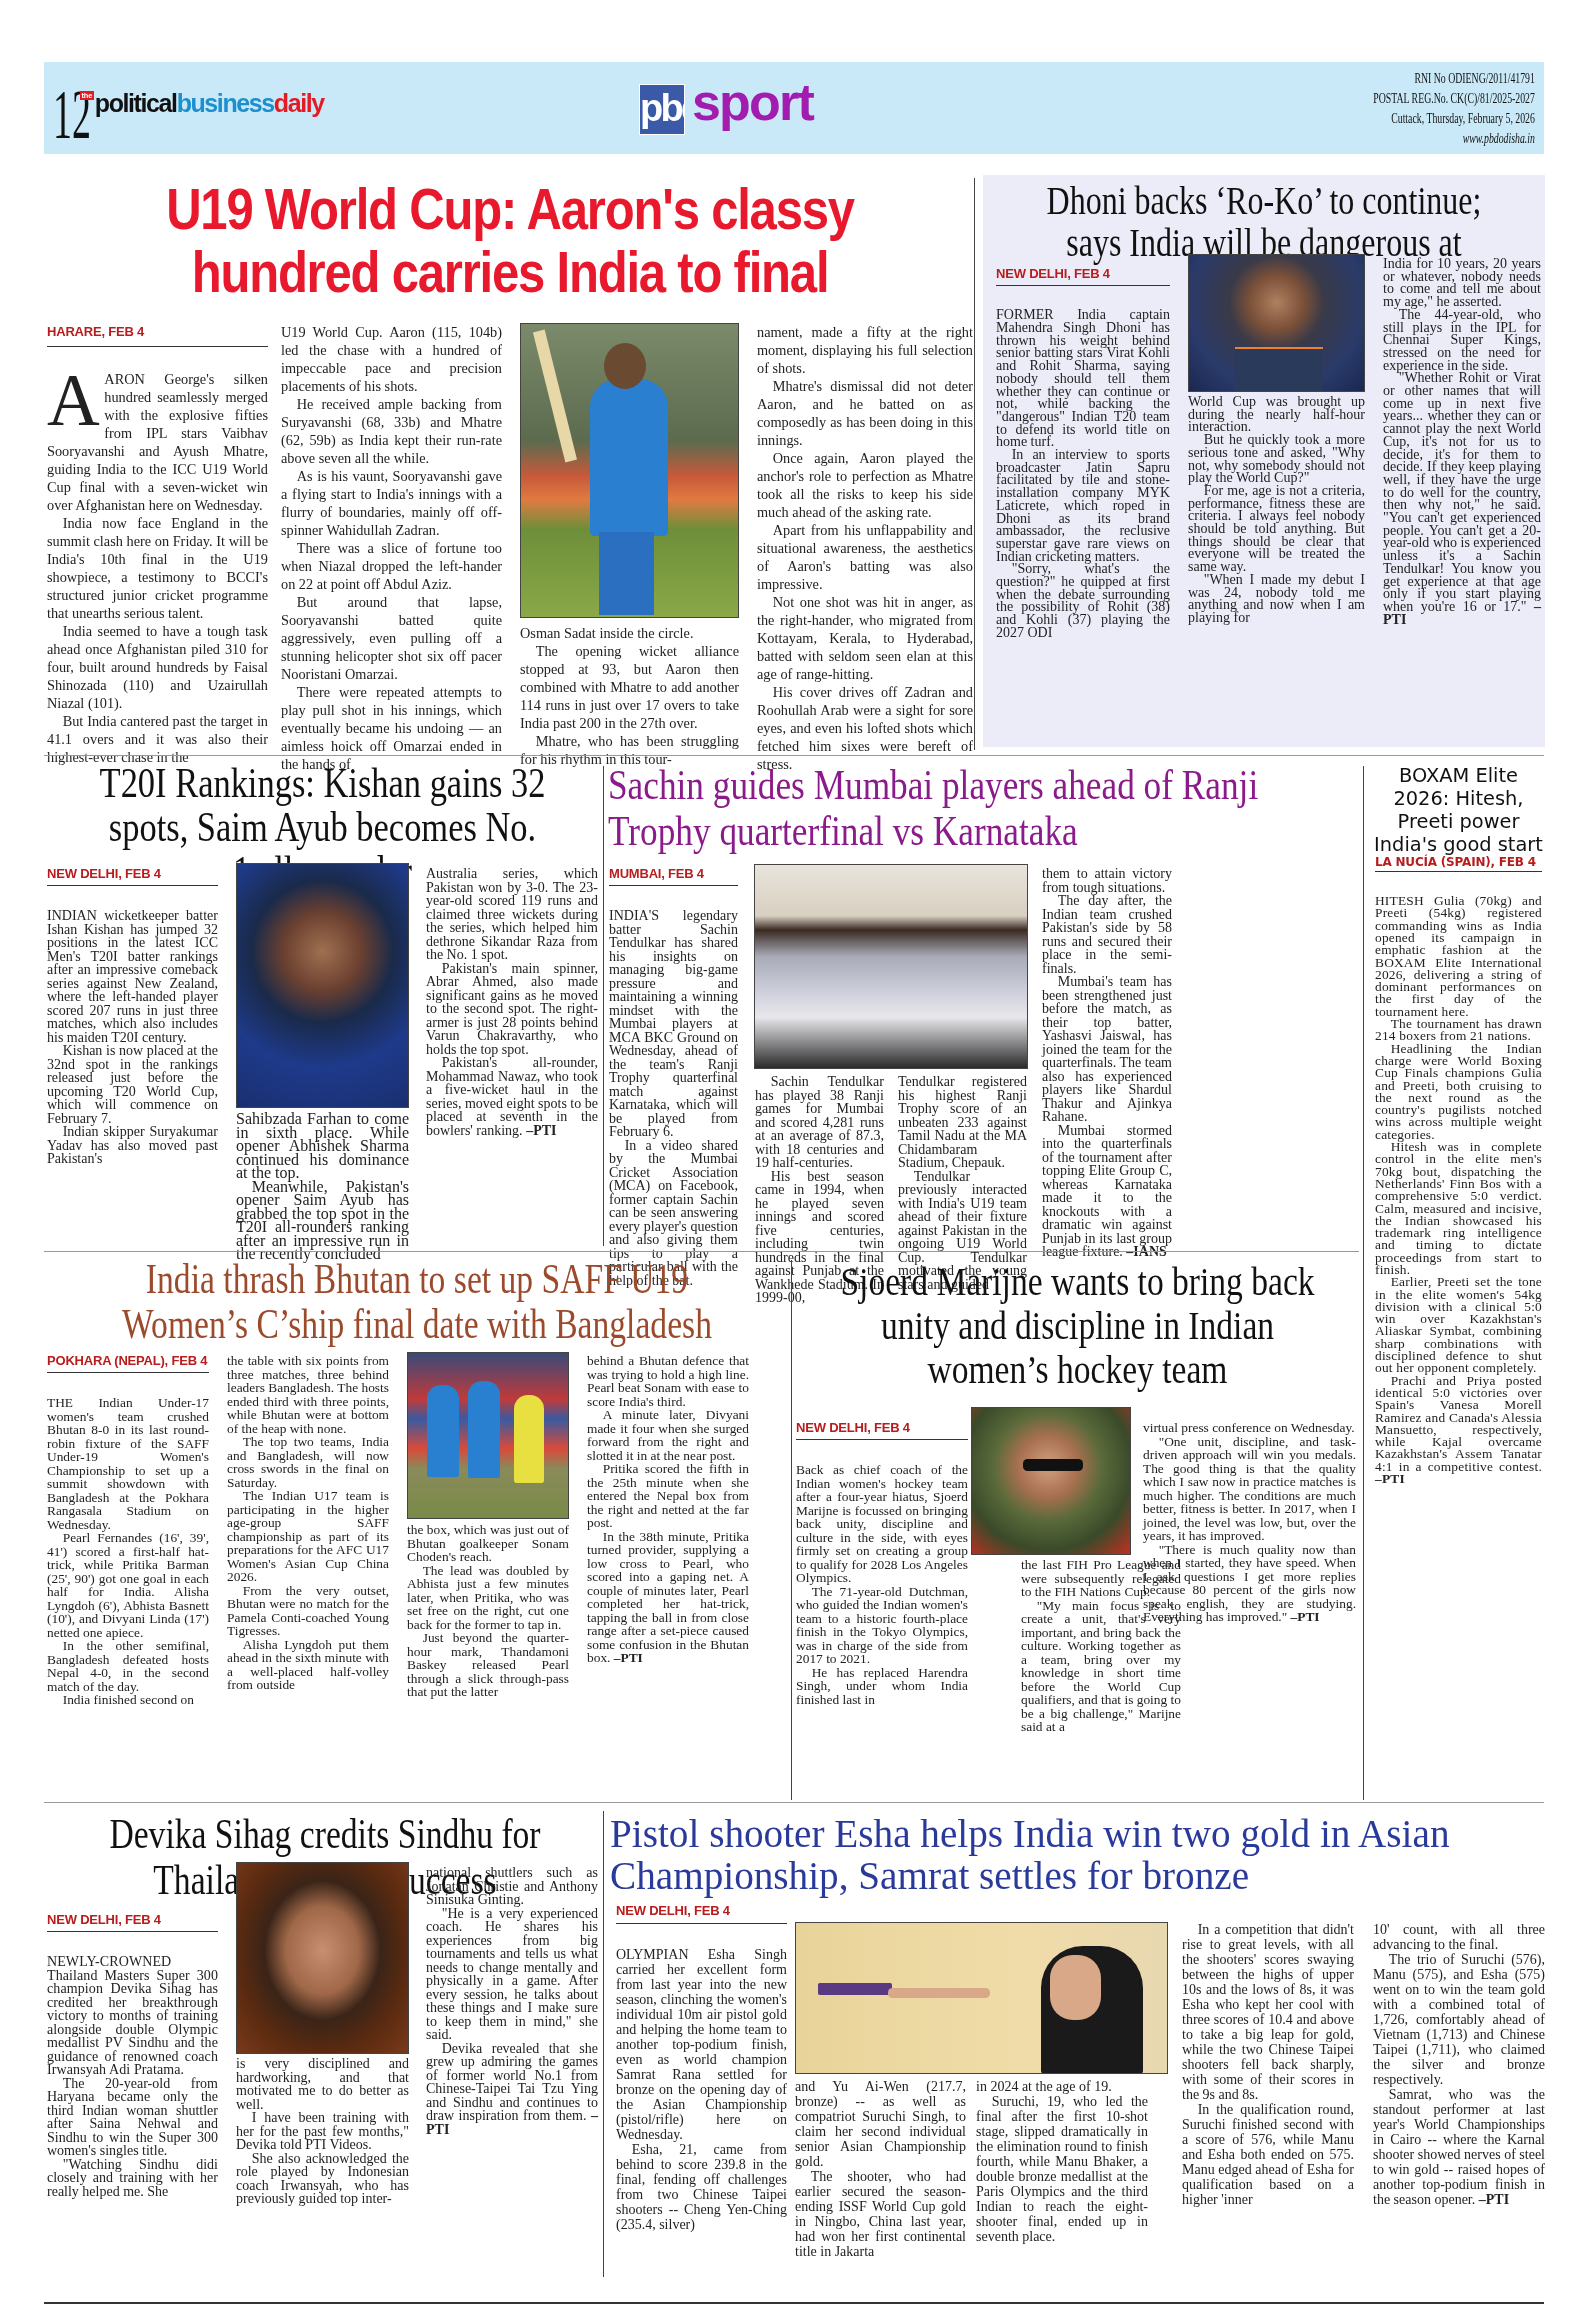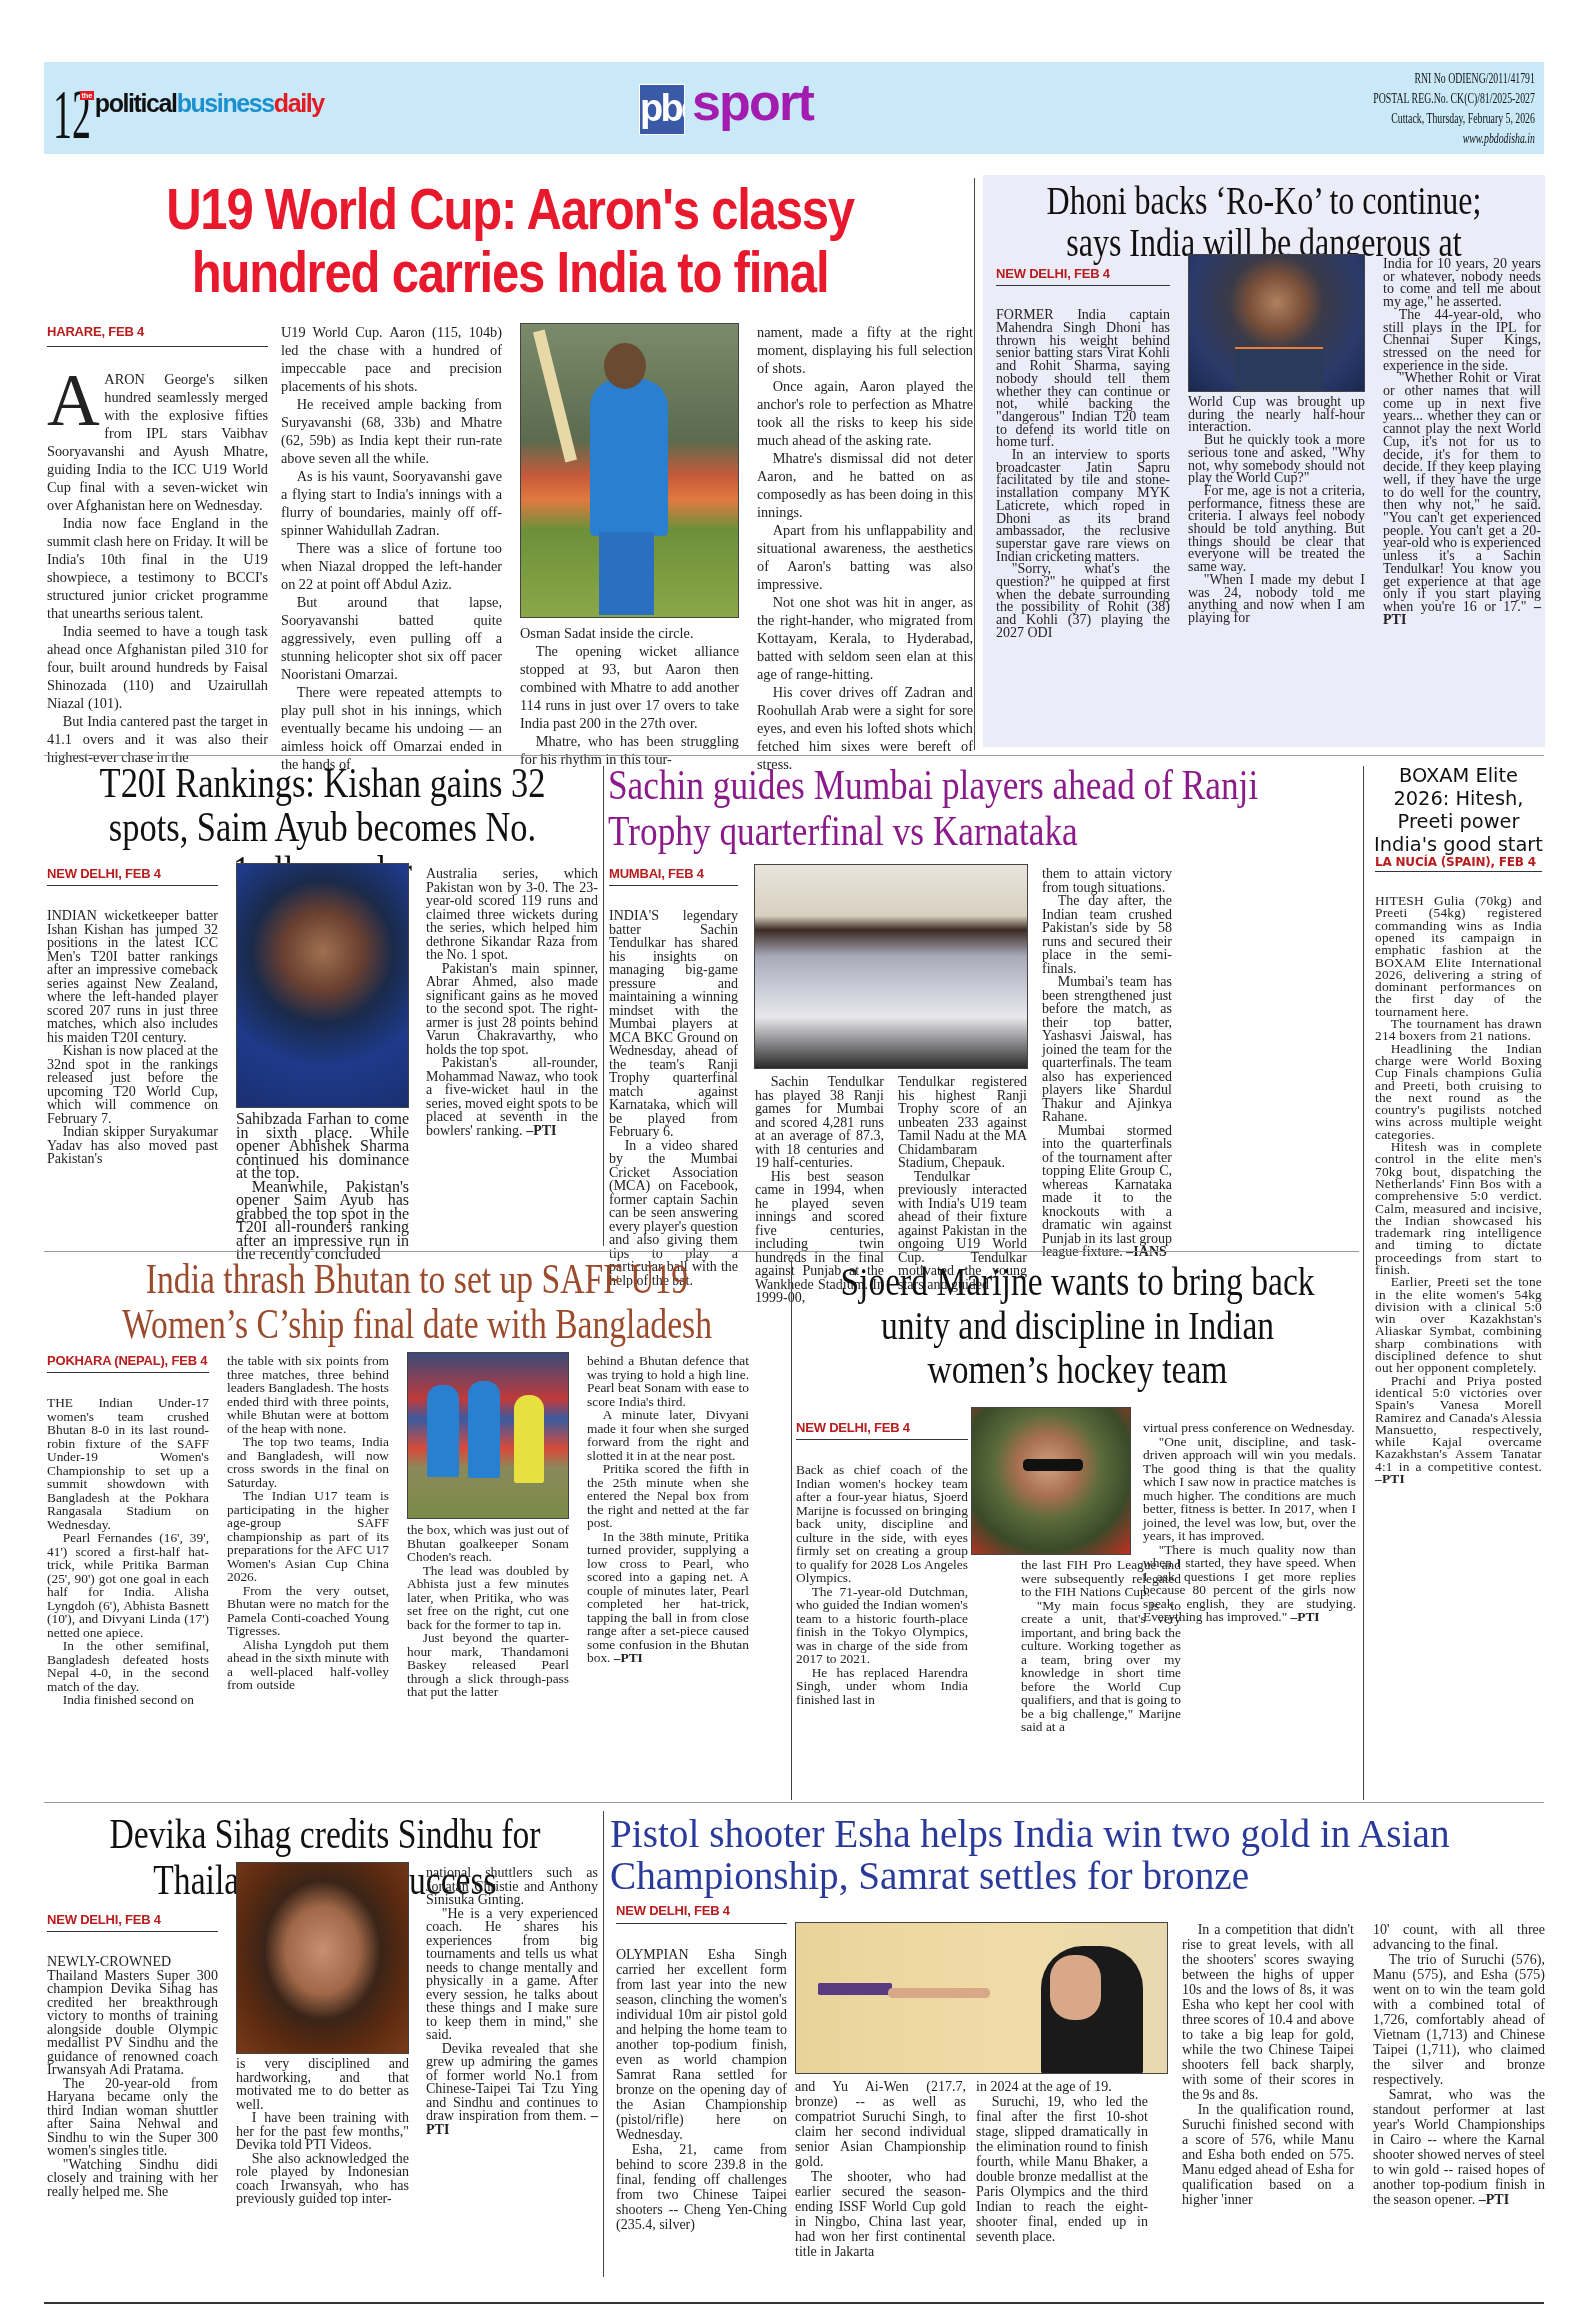--- a/index.html
+++ b/index.html
@@ -68,22 +68,22 @@
   <div style="position:absolute;left:78px;top:208px;width:55px;height:83px;background:#2a6fc0"></div>
   <div style="position:absolute;left:28px;top:4.6px;width:12px;height:134px;background:#e8d8a8;transform:rotate(-14deg)"></div>
 </div>
 <div class="col" style="left:520px;top:624px;width:219px">
   <p class="first">Osman Sadat inside the circle.</p>
   <p>The opening wicket alliance stopped at 93, but Aaron then combined with Mhatre to add another 114 runs in just over 17 overs to take India past 200 in the 27th over.</p>
   <p>Mhatre, who has been struggling for his rhythm in this tour-</p>
 </div>
 <div class="col" style="left:757px;top:323px;width:216px">
   <p class="first">nament, made a fifty at the right moment, displaying his full selection of shots.</p>
+  <p>Mhatre's dismissal did not deter Aaron, and he batted on as composedly as has been doing in this innings.</p>
   <p>Once again, Aaron played the anchor's role to perfection as Mhatre took all the risks to keep his side much ahead of the asking rate.</p>
-  <p>Mhatre's dismissal did not deter Aaron, and he batted on as composedly as has been doing in this innings.</p>
   <p>Apart from his unflappability and situational awareness, the aesthetics of Aaron's batting was also impressive.</p>
   <p>Not one shot was hit in anger, as the right-hander, who migrated from Kottayam, Kerala, to Hyderabad, batted with seldom seen elan at this age of range-hitting.</p>
   <p>His cover drives off Zadran and Roohullah Arab were a sight for sore eyes, and even his lofted shots which fetched him sixes were bereft of stress.</p>
 </div>
 
 <div class="abs" style="left:983px;top:175px;width:562px;height:572px;background:#ececf8"></div>
 <div class="rule-v" style="left:974px;top:178px;height:572px"></div>
 <div class="abs headline" style="left:987px;top:180px;width:554px;font-size:40px;text-align:center;color:#111;line-height:42px;transform:scaleX(.8);transform-origin:center top">Dhoni backs ‘Ro-Ko’ to continue; says India will be dangerous at T20WC</div>
 <div class="col" style="left:996px;top:268px;width:174px;font-size:14px;line-height:12.7px">
   <div class="dateline">NEW DELHI, FEB 4</div>

